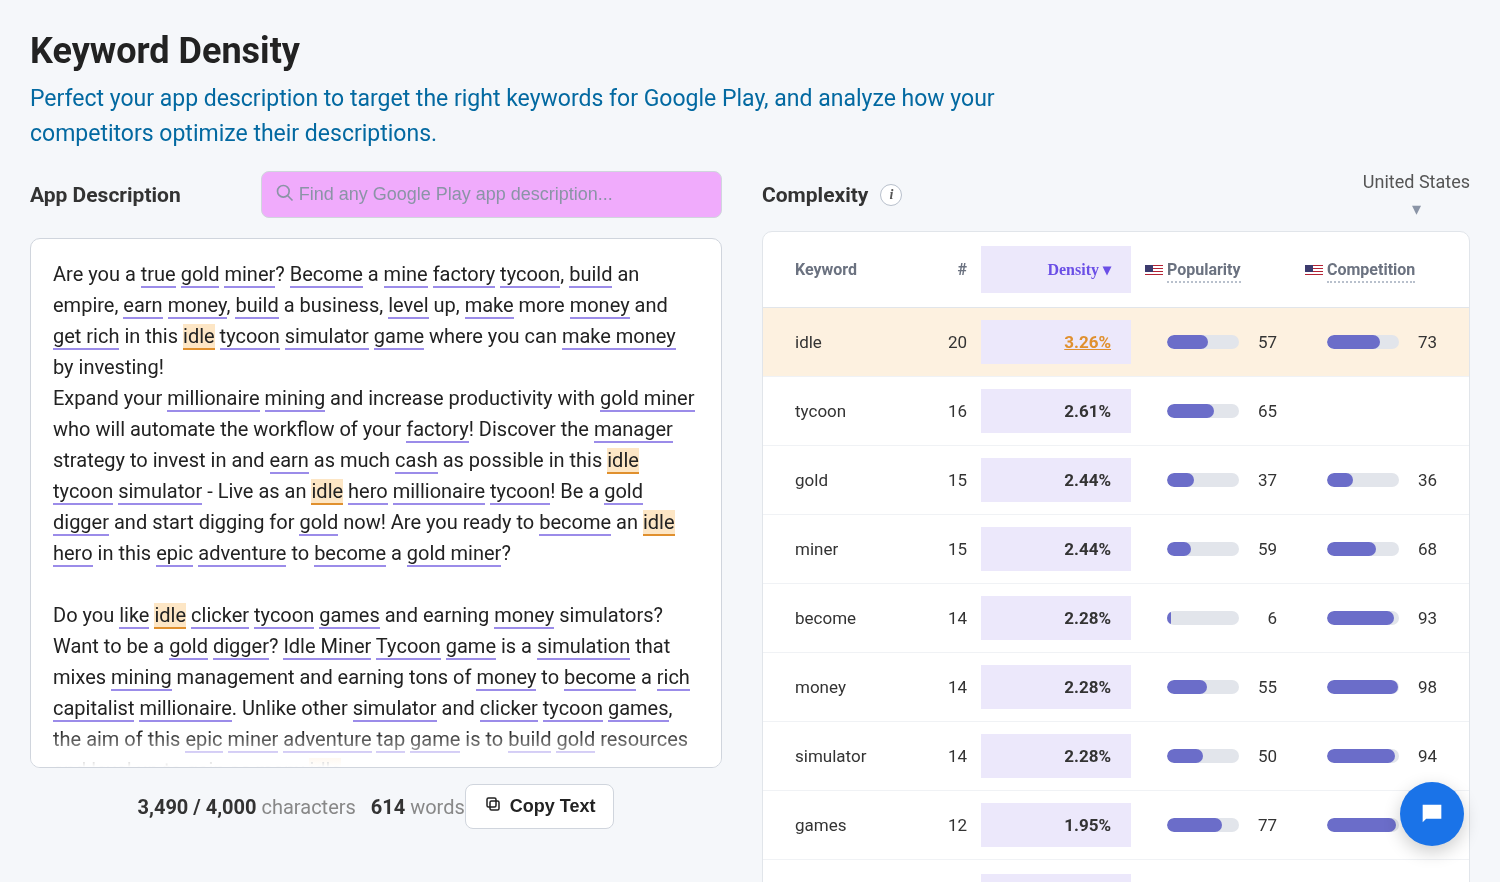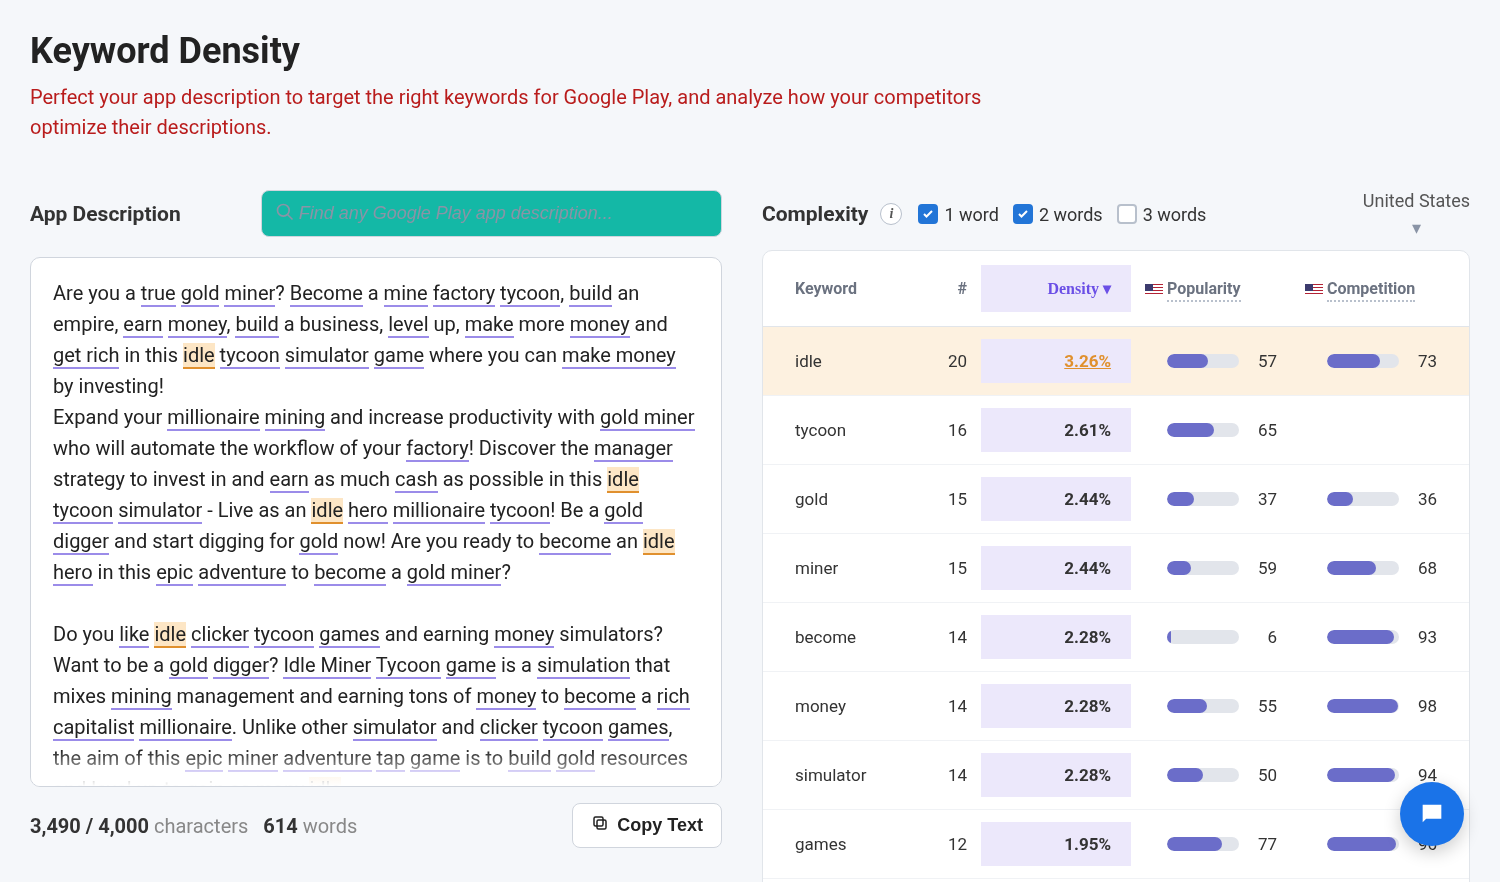--- a/index.html
+++ b/index.html
@@ -4,38 +4,37 @@
   <style>
     * { box-sizing: border-box; margin: 0; padding: 0; }
     body {
       font-family: -apple-system, BlinkMacSystemFont, "Segoe UI", Roboto, sans-serif;
       background: #f5f7fa;
       color: #1a1a1a;
       padding: 30px 30px 30px 30px;
       width: 1500px;
     }
     .page-title { font-size: 36px; font-weight: 700; color: #222; margin-bottom: 10px; }
-    .page-subtitle { font-size: 20px; color: #b91c1c; line-height: 1.5; max-width: 1000px; margin-bottom: 48px; }
+    .page-subtitle { font-size: 23px; color: #0369a1; line-height: 1.5; max-width: 1000px; margin-bottom: 20px; }
 
     .main { display: flex; gap: 40px; align-items: flex-start; }
     .left { flex: 1 1 700px; }
     .right { flex: 1 1 660px; }
 
     .left-header { display: flex; align-items: center; justify-content: space-between; margin-bottom: 20px; }
     .section-label { font-size: 21px; font-weight: 700; color: #333; }
     .search-wrap { position: relative; flex: 1; margin-left: 80px; }
     .search-input {
       width: 100%;
       padding: 12px 14px 12px 37px;
       border: 1px solid #d0d5dd;
       border-radius: 8px;
       font-size: 18px;
       color: #333;
-      background: #14b8a6;
-      font-style: italic;
+      background: #f0abfc;
     }
     .search-input::placeholder { color: #8a94a6; }
     .search-icon { position: absolute; left: 14px; top: 50%; transform: translateY(-50%); color: #8a94a6; }
 
     .desc-box {
       border: 1px solid #d0d5dd;
       border-radius: 10px;
       padding: 20px 22px;
       background: #fff;
       font-size: 20px;
@@ -47,21 +46,21 @@
     }
     .desc-box::after {
       content: "";
       position: absolute;
       left: 0; right: 0; bottom: 0; height: 36px;
       background: linear-gradient(to bottom, rgba(255,255,255,0), #fff);
     }
     .kw { border-bottom: 2px solid #9b8ce9; }
     .hl { background: #fde6c5; border-bottom: 2px solid #e0902e; }
 
-    .desc-footer { display: flex; align-items: center; justify-content: space-between; margin-top: 16px; }
+    .desc-footer { display: flex; align-items: center; justify-content: center; margin-top: 16px; }
     .counts { font-size: 20px; color: #333; }
     .counts .dim { color: #888; }
     .copy-btn {
       border: 1px solid #d0d5dd;
       border-radius: 8px;
       padding: 10px 18px;
       background: #fff;
       font-size: 18px;
       font-weight: 600;
       color: #222;
@@ -174,42 +173,20 @@
         <span>Copy Text</span>
       </button>
     </div>
   </div>
 
   <div class="right">
     <div class="right-header">
       <div class="complexity-wrap">
         <span class="complexity-label">Complexity</span>
         <span class="info-badge">i</span>
-        <div class="check-group">
-          <label class="check-item">
-            <span class="check checked">
-                <svg width="12" height="12" viewBox="0 0 24 24" fill="none" stroke="currentColor" stroke-width="4">
-                  <polyline points="4,12 9,17 20,6"></polyline>
-                </svg>
-              </span>
-            <span class="check-label">1 word</span>
-          </label>
-          <label class="check-item">
-            <span class="check checked">
-                <svg width="12" height="12" viewBox="0 0 24 24" fill="none" stroke="currentColor" stroke-width="4">
-                  <polyline points="4,12 9,17 20,6"></polyline>
-                </svg>
-              </span>
-            <span class="check-label">2 words</span>
-          </label>
-          <label class="check-item">
-            <span class="check"></span>
-            <span class="check-label">3 words</span>
-          </label>
-        </div>
       </div>
       <div class="country">
         <span>United States</span>
         <span class="chev">▾</span>
       </div>
     </div>
 
     <div class="table">
       <div class="trow header thead">
         <div>Keyword</div>

